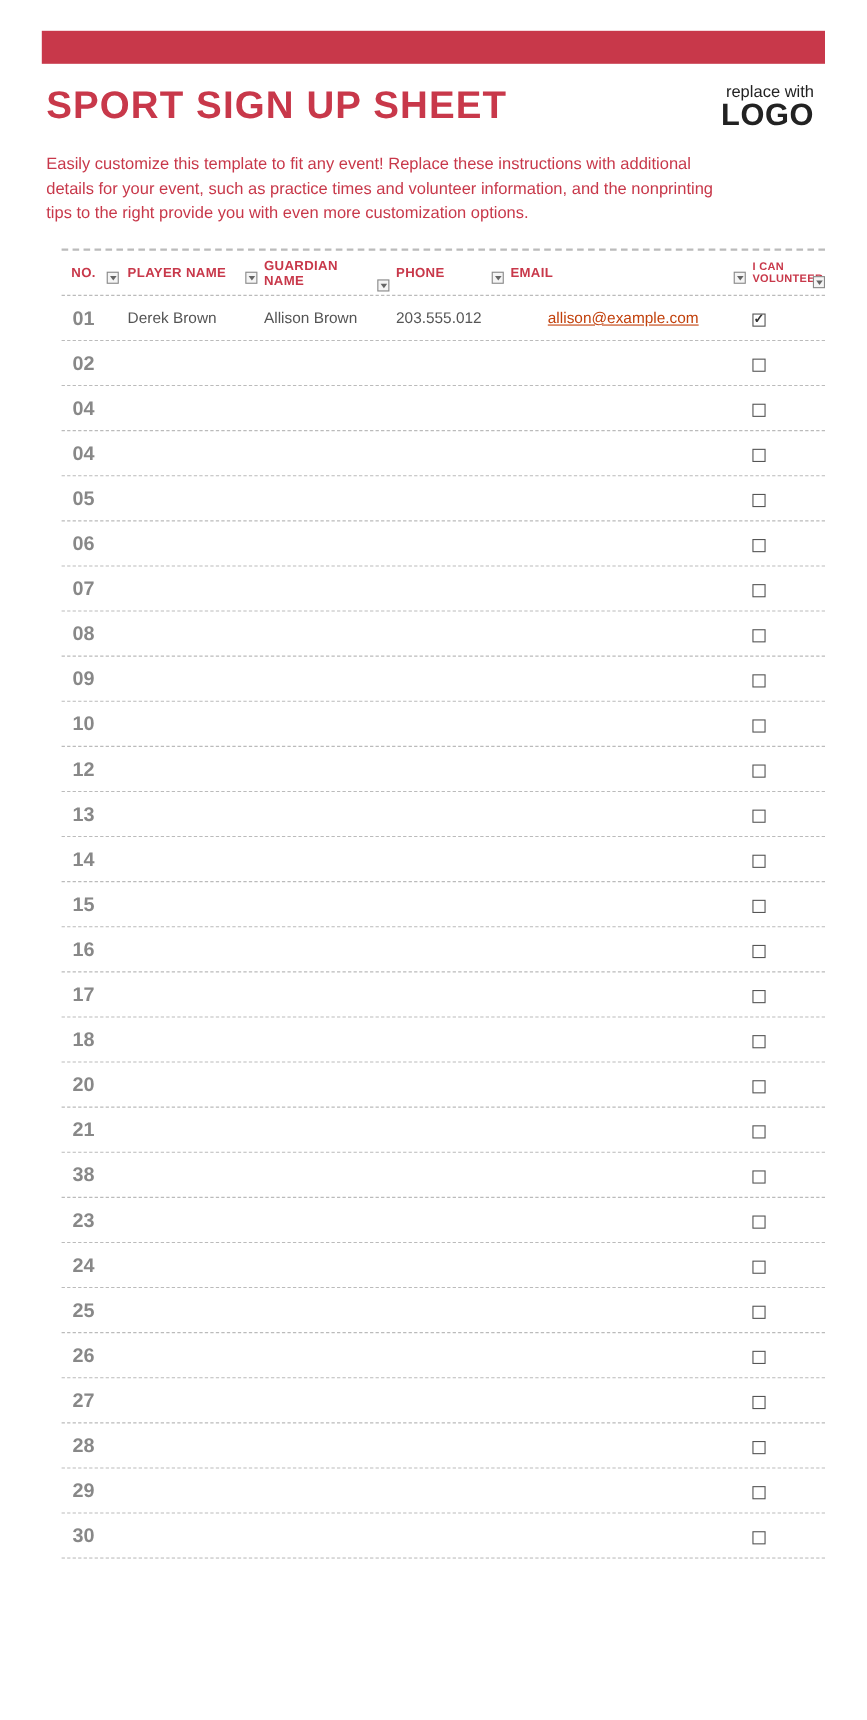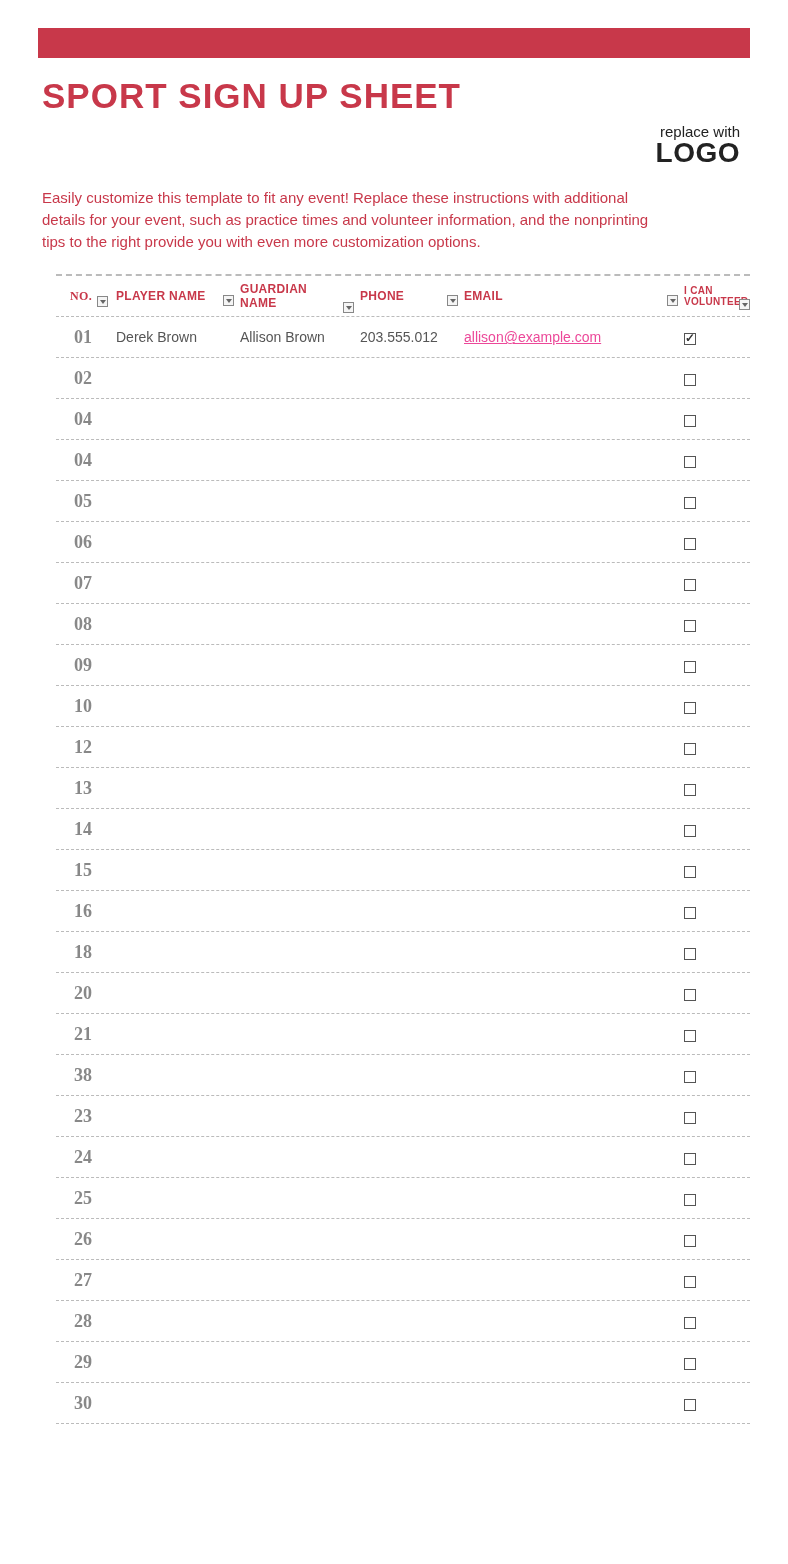--- a/index.html
+++ b/index.html
@@ -23,21 +23,20 @@
   .title {
     color: #c8384a;
     font-size: 35px;
     font-weight: 700;
     letter-spacing: 1px;
   }
   .logo {
     text-align: right;
     line-height: 1;
     color: #222;
-    margin-top: 48px;
   }
   .logo-top {
     font-size: 15px;
     font-weight: 400;
   }
   .logo-bottom {
     font-size: 28px;
     font-weight: 700;
     letter-spacing: 0.5px;
   }
@@ -64,35 +63,36 @@
     overflow: hidden;
     position: relative;
   }
   .hcell {
     color: #c8384a;
     font-size: 12px;
     font-weight: 700;
     letter-spacing: 0.3px;
     padding-right: 16px;
   }
-  .c-no     { flex: 0 0 56px; text-align: right; padding-right: 20px; font-family: Liberation Serif, serif; }
+  .c-no     { flex: 0 0 56px; text-align: center; padding-right: 20px; }
   .c-player { flex: 0 0 124px; }
   .c-guard  { flex: 0 0 120px; }
   .c-phone  { flex: 0 0 104px; }
   .c-email  { flex: 1 1 auto; }
   .c-vol    { flex: 0 0 70px; text-align: left; }
   .row-no {
     color: #888;
     font-size: 18px;
     font-weight: 700;
   }
   .email-link {
-    color: #ec4899;
+    color: #c2410c;
     text-decoration: underline;
     cursor: pointer;
+    margin-left: 34px;
   }
   .filter-icon {
     display: inline-block;
     width: 11px;
     height: 11px;
     border: 1px solid #888;
     background: #f5f5f5;
     position: absolute;
     right: 2px;
     bottom: 3px;
@@ -283,20 +283,28 @@
       </div>
       <div class="row">
         <div class="cell c-no row-no">16</div>
         <div class="cell c-player"></div>
         <div class="cell c-guard"></div>
         <div class="cell c-phone"></div>
         <div class="cell c-email"></div>
         <div class="cell c-vol"><span class="checkbox"></span></div>
       </div>
       <div class="row">
+        <div class="cell c-no row-no">17</div>
+        <div class="cell c-player"></div>
+        <div class="cell c-guard"></div>
+        <div class="cell c-phone"></div>
+        <div class="cell c-email"></div>
+        <div class="cell c-vol"><span class="checkbox"></span></div>
+      </div>
+      <div class="row">
         <div class="cell c-no row-no">18</div>
         <div class="cell c-player"></div>
         <div class="cell c-guard"></div>
         <div class="cell c-phone"></div>
         <div class="cell c-email"></div>
         <div class="cell c-vol"><span class="checkbox"></span></div>
       </div>
       <div class="row">
         <div class="cell c-no row-no">20</div>
         <div class="cell c-player"></div>

